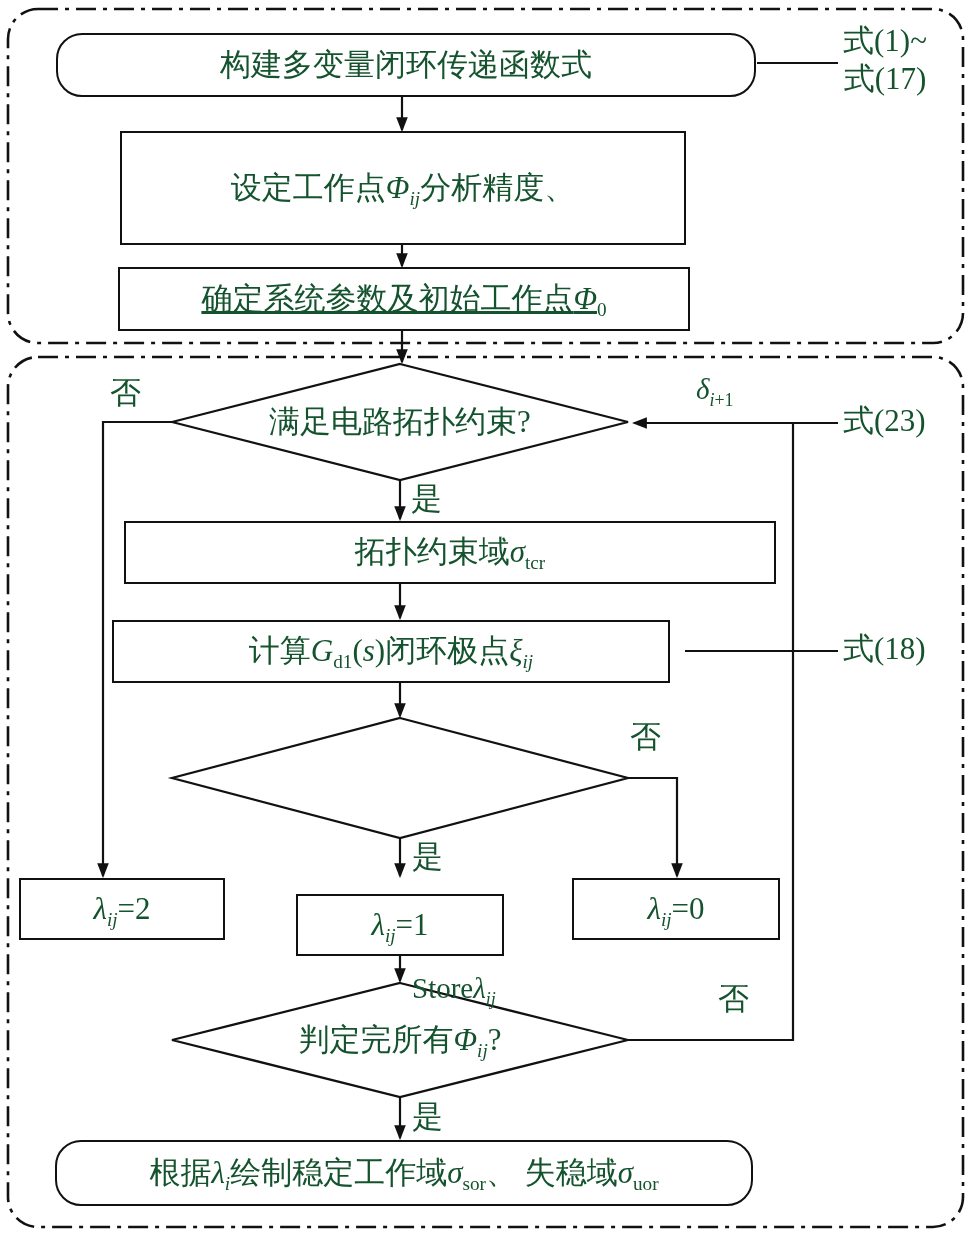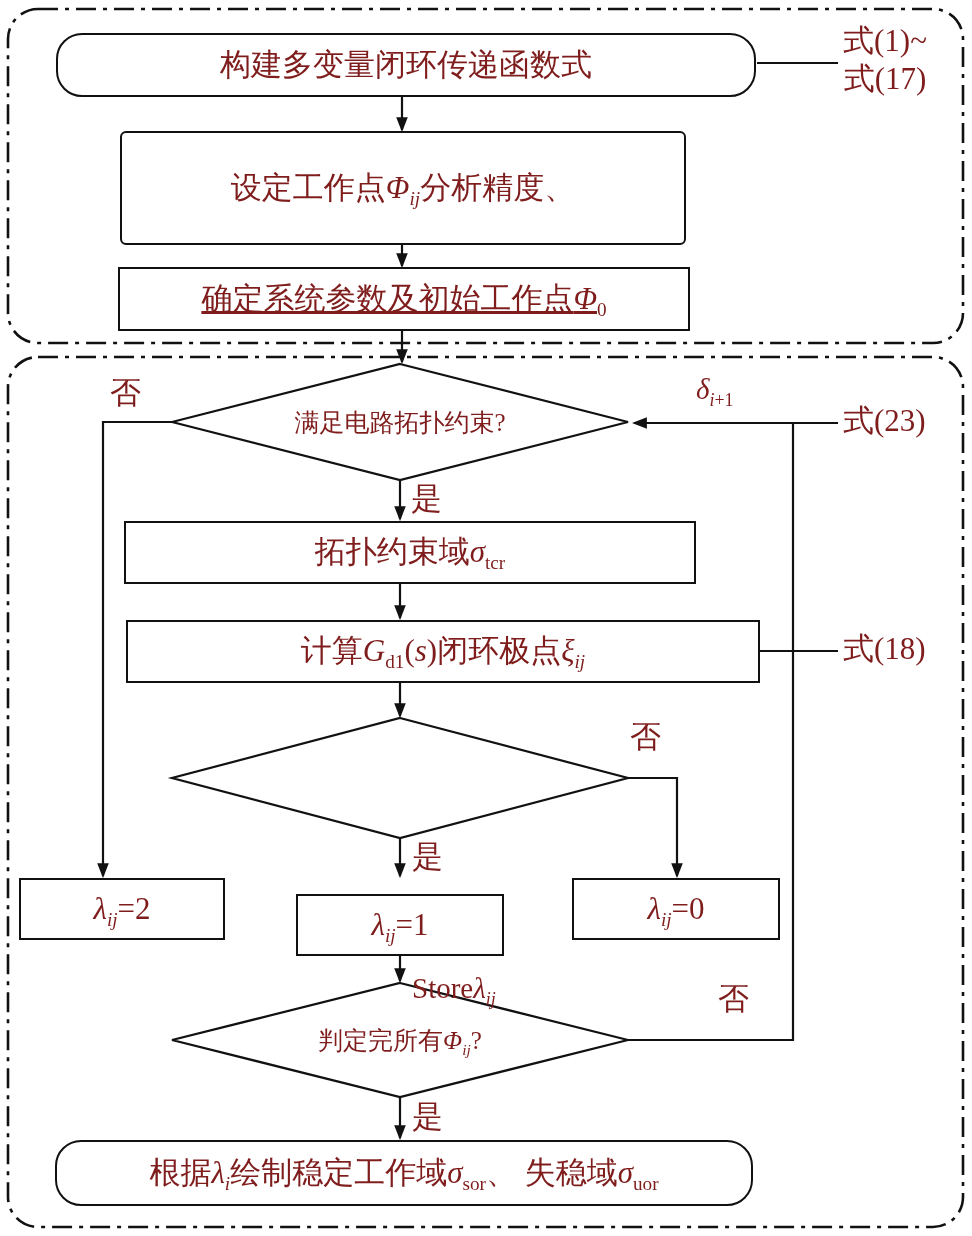--- a/index.html
+++ b/index.html
@@ -1,29 +1,29 @@
 <!DOCTYPE html>
 <html><head>
 <meta charset="utf-8">
 <style>
   html,body{margin:0;padding:0;background:#ffffff;}
   .stage{
     position:relative;width:972px;height:1236px;background:#fff;overflow:hidden;
-    font-family:"Liberation Serif","DejaVu Serif",serif;color:#7f1d1d;
+    font-family:"Liberation Serif","DejaVu Serif",serif;color:#14532d;
   }
   .stage svg{position:absolute;left:0;top:0;}
   .abs{position:absolute;box-sizing:border-box;text-align:center;}
   .box{
     display:flex;align-items:center;justify-content:center;text-align:center;
     border:2.5px solid #111;background:#fff;font-size:31px;line-height:1.45;
   }
   .rounded{border-radius:26px;}
   .dtext{
     display:flex;align-items:center;justify-content:center;text-align:center;
-    font-size:25px;background:transparent;
+    font-size:31px;background:transparent;
   }
   .lbl{font-size:31px;white-space:nowrap;line-height:1.1;}
   .lbl-sm{font-size:29px;white-space:nowrap;line-height:1.1;}
   .eqcol{font-size:31px;line-height:1.22;white-space:nowrap;}
   .twoline{display:flex;flex-direction:column;align-items:center;justify-content:center;}
   sub{font-size:0.62em;line-height:0;}
   i{font-style:italic;}
 </style>
 </head>
 <body>
@@ -69,41 +69,41 @@
 
   <div class="abs box rounded" style="left:56px;top:33px;width:700px;height:64px;">
     <span>构建多变量闭环传递函数式</span>
   </div>
 
   <div class="abs eqcol" style="left:843px;top:22px;">
     <div>式(1)~</div>
     <div>式(17)</div>
   </div>
 
-  <div class="abs box twoline" style="left:120px;top:131px;width:566px;height:114px;border-radius:6px;">
+  <div class="abs box twoline" style="left:120px;top:131px;width:566px;height:114px;">
     <span>设定工作点<i>Φ<sub>ij</sub></i>分析精度、</span>
   </div>
 
   <div class="abs box" style="left:118px;top:267px;width:572px;height:64px;text-decoration:underline;">
     <span>确定系统参数及初始工作点<i>Φ</i><sub>0</sub></span>
   </div>
 
   <div class="abs dtext" style="left:185px;top:386px;width:430px;height:72px;">
     <span>满足电路拓扑约束?</span>
   </div>
   <div class="abs lbl" style="left:110px;top:376px;">否</div>
   <div class="abs lbl" style="left:411px;top:482px;">是</div>
   <div class="abs lbl-sm" style="left:696px;top:374px;"><i>δ</i><sub><i>i</i>+1</sub></div>
   <div class="abs lbl" style="left:843px;top:404px;">式(23)</div>
 
-  <div class="abs box" style="left:124px;top:521px;width:572px;height:63px;">
+  <div class="abs box" style="left:124px;top:521px;width:652px;height:63px;">
     <span>拓扑约束域<i>σ</i><sub>tcr</sub></span>
   </div>
 
-  <div class="abs box" style="left:126px;top:620px;width:634px;height:63px;">
+  <div class="abs box" style="left:112px;top:620px;width:558px;height:63px;">
     <span>计算<i>G</i><sub>d1</sub>(<i>s</i>)闭环极点<i>ξ<sub>ij</sub></i></span>
   </div>
   <div class="abs lbl" style="left:843px;top:632px;">式(18)</div>
 
   <div class="abs lbl" style="left:630px;top:720px;">否</div>
   <div class="abs lbl" style="left:412px;top:840px;">是</div>
 
   <div class="abs box" style="left:19px;top:878px;width:206px;height:62px;">
     <span><i>λ<sub>ij</sub></i>=2</span>
   </div>

